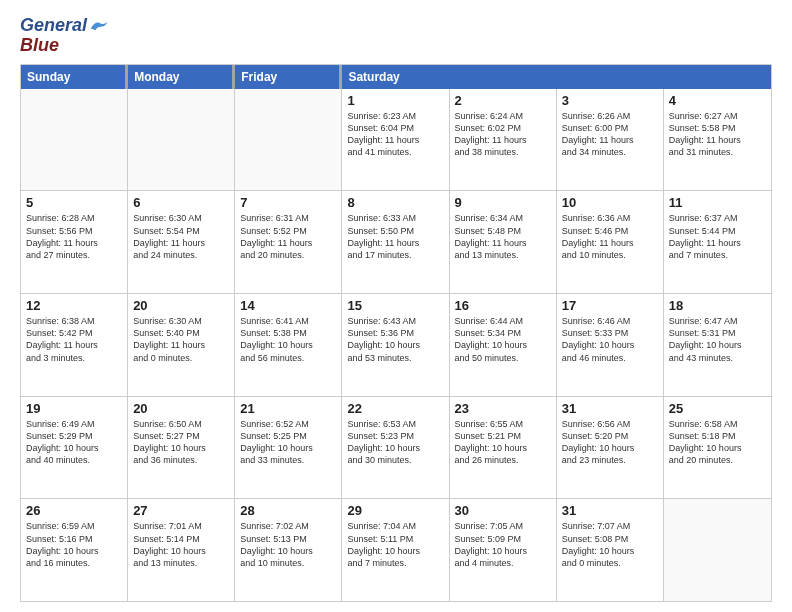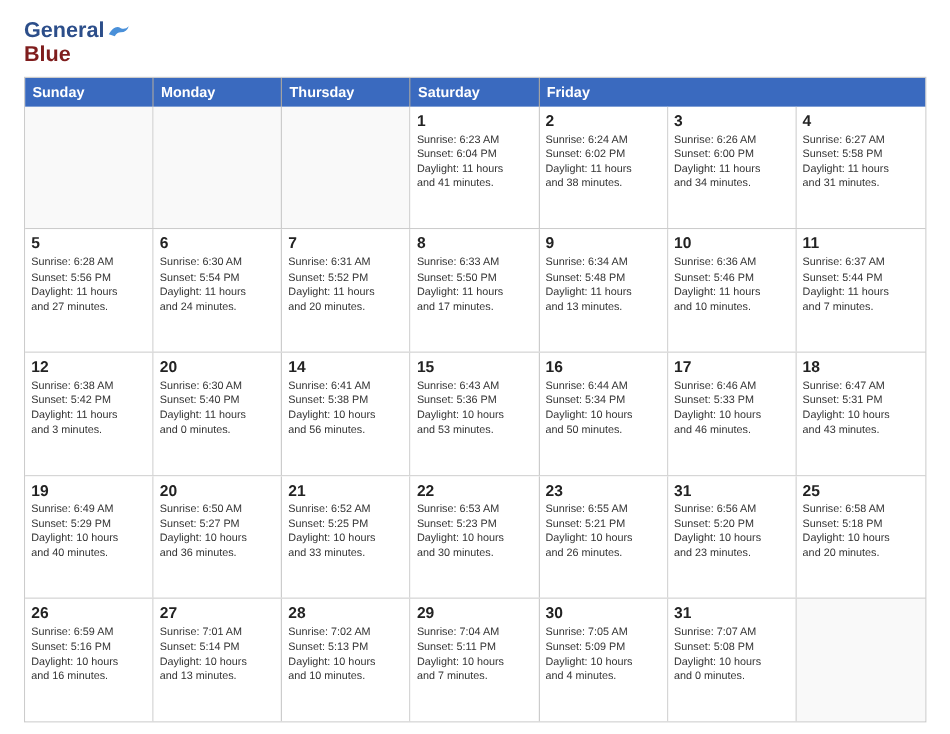--- a/index.html
+++ b/index.html
@@ -19,20 +19,21 @@
     }
     .header {
       display: flex;
       justify-content: space-between;
       align-items: flex-start;
       margin-bottom: 8px;
     }
     .logo {
       display: flex;
       align-items: center;
+      font-style: italic;
     }
     .logo-text {
       font-size: 18px;
       font-weight: bold;
       color: #2c4e8a;
       line-height: 1.1;
     }
     .logo-icon {
       width: 20px;
       height: 20px;
@@ -60,21 +61,21 @@
       display: grid;
       grid-template-columns: repeat(7, 1fr);
       background: #3a6abf;
     }
     .cal-header-cell {
       color: #fff;
       font-size: 12px;
       font-weight: bold;
       padding: 5px 6px;
       text-align: left;
-      border-right: 1px solid #a3a3a3;
+      border-right: 3px solid #a3a3a3;
     }
     .cal-header-cell:last-child { border-right: none; }
     .cal-body {
       flex: 1;
       display: flex;
       flex-direction: column;
     }
     .cal-row {
       display: grid;
       grid-template-columns: repeat(7, 1fr);
@@ -124,23 +125,22 @@
     <div class="title-block">
       <div class="month-title"></div>
       <div class="subtitle"></div>
     </div>
   </div>
 
   <div class="calendar">
     <div class="cal-header">
     <div class="cal-header-cell">Sunday</div>
         <div class="cal-header-cell">Monday</div>
-        <div class="cal-header-cell">Thursday</div>
+        <div class="cal-header-cell">Friday</div>
         <div class="cal-header-cell">Saturday</div>
-        <div class="cal-header-cell">Friday</div>
       </div>
     <div class="cal-body">
     <div class="cal-row">
           <div class="cal-cell empty"></div>
           <div class="cal-cell empty"></div>
           <div class="cal-cell empty"></div>
           <div class="cal-cell">
             <div class="day-num">1</div>
             <div class="cell-text" style="white-space: pre-line;">Sunrise: 6:23 AM
 Sunset: 6:04 PM

